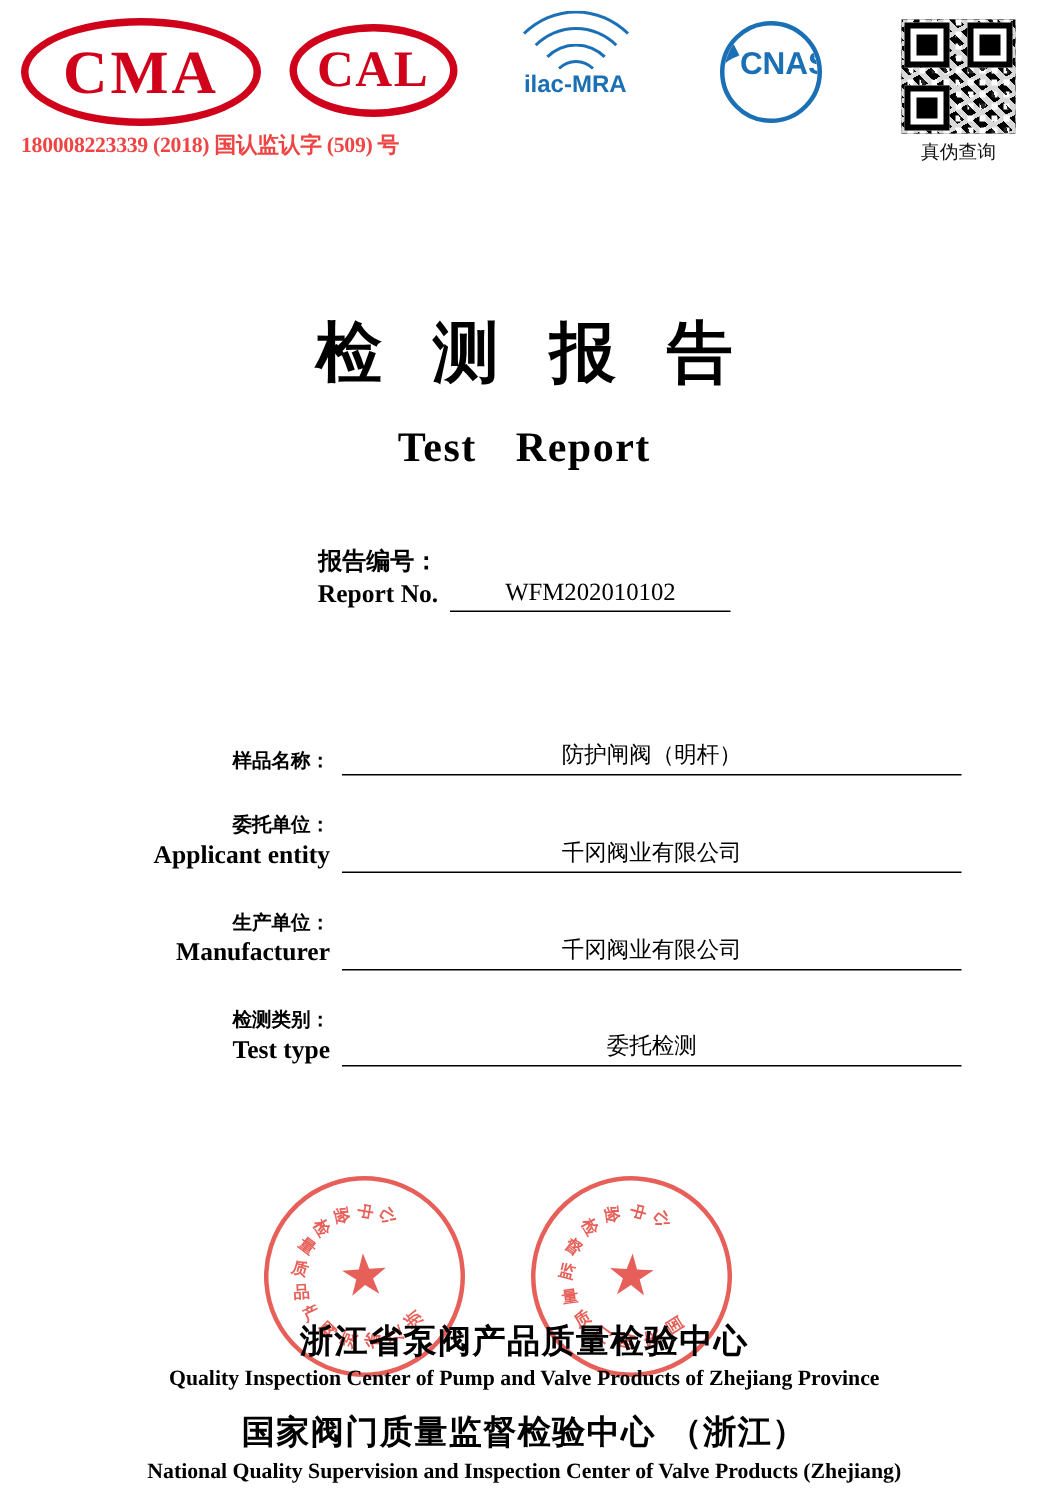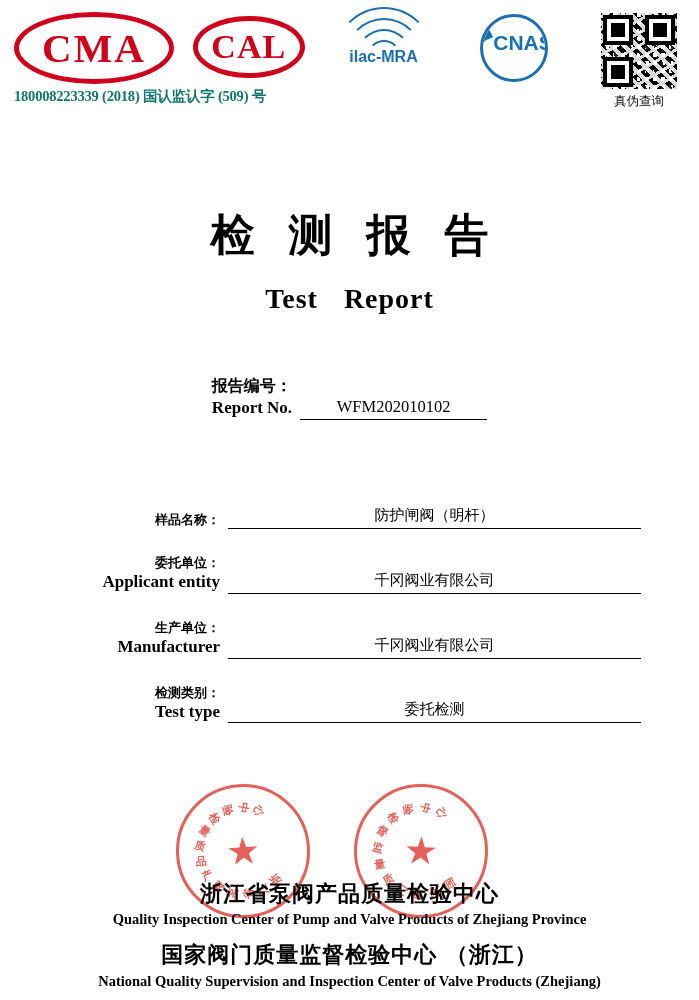--- a/index.html
+++ b/index.html
@@ -53,21 +53,21 @@
     font-weight: bold;
     font-size: 41px;
     letter-spacing: 2px;
     color: #d0021b;
     white-space: nowrap;
   }
   .cma-number {
     margin-top: 3px;
     font-size: 14.5px;
     font-weight: bold;
-    color: #0f766e;
+    color: #ef4444;
     white-space: nowrap;
     letter-spacing: -0.2px;
   }
 
   
   .cal-block {
     position: relative;
     width: 120px;
     margin-left: -6px;
   }
@@ -252,22 +252,22 @@
   }
   .doc-title-en .gap { display: inline-block; width: 26px; }
 
   
   .report-no {
     margin-top: 48px;
     display: flex;
     justify-content: center;
   }
   .report-no-labels {
+    text-align: right;
     line-height: 1.35;
-    margin-top: 12px;
   }
   .rn-cn {
     font-family: "DejaVu Sans", sans-serif;
     font-weight: bold;
     font-size: 16px;
   }
   .rn-en {
     font-family: "Liberation Serif", serif;
     font-weight: bold;
     font-size: 17px;

